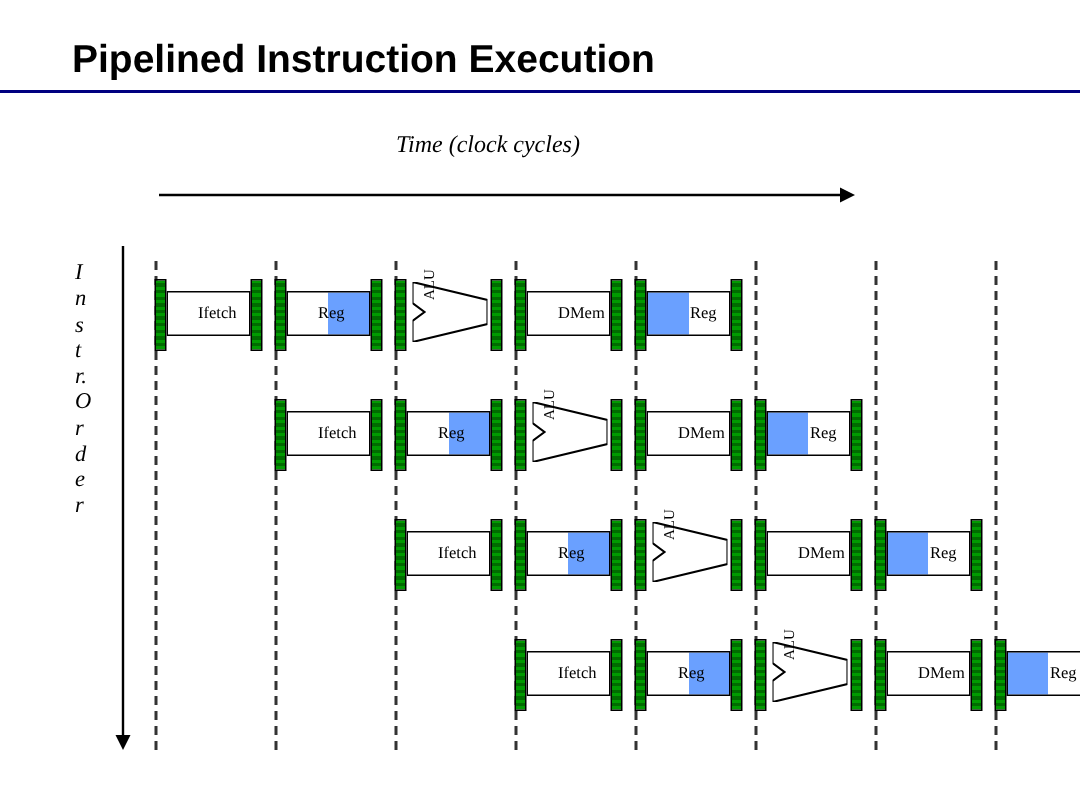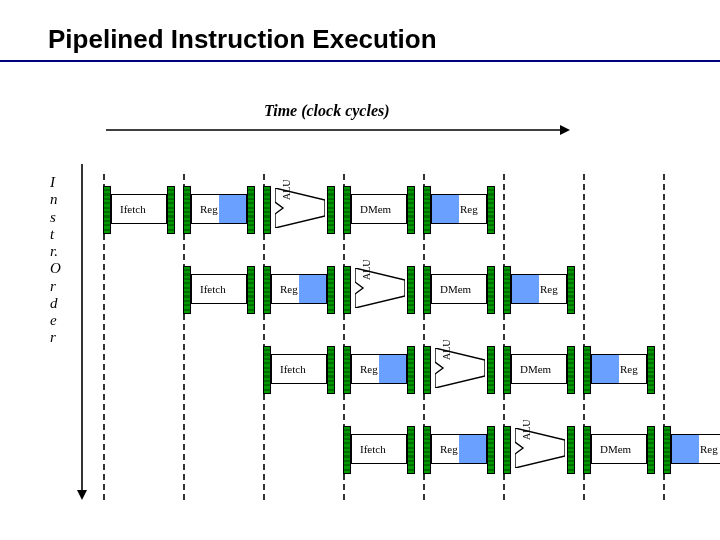--- a/index.html
+++ b/index.html
@@ -1,32 +1,32 @@
 <!DOCTYPE html>
 <html><head>
 <meta charset="utf-8">
 <style>
   * { box-sizing: border-box; }
   body { margin: 0; padding: 0; font-family: Arial, sans-serif; background: #fff; }
   .page { width: 690px; height: 540px; position: relative; }
   .title { position: absolute; top: 24px; left: 48px; font-size: 26px; font-weight: bold; color: #000; }
   .title-underline { position: absolute; top: 60px; left: 0; width: 720px; height: 2px; background: #000080; }
-  .time-label { position: absolute; top: 102px; font-family: 'Comic Sans MS', cursive; font-size: 16px; font-style: italic; font-weight: bold; }
+  .time-label { position: absolute; top: 88px; font-family: 'Comic Sans MS', cursive; font-size: 16px; font-style: italic; }
   .time-arrow { position: absolute; top: 124px; left: 106px; width: 464px; height: 12px; }
   .yaxis-arrow { position: absolute; left: 76px; top: 164px; width: 12px; height: 336px; }
   .yaxis-label { position: absolute; left: 50px; top: 174px; font-family: 'Comic Sans MS', cursive; font-size: 15px; font-style: italic; line-height: 1.15; }
   .yaxis-label span { display: block; }
   .cycles-row { position: absolute; top: 150px; left: 103px; font-family: 'Comic Sans MS', cursive; font-size: 14px; font-weight: bold; white-space: nowrap; }
   .cycles-row span { display: inline-block; width: 80px; text-align: center; }
   .grid { position: absolute; top: 174px; left: 103px; width: 560px; height: 326px; }
   .vdash { position: absolute; top: 0; width: 0; height: 326px; border-left: 2px dashed #333; }
   .instr-row { position: absolute; height: 56px; }
   .stage { position: absolute; top: 6px; height: 44px; }
   .latch { position: absolute; top: 2px; width: 8px; height: 48px; border: 1px solid #000; background: repeating-linear-gradient(0deg,#009a00 0,#009a00 2.2px,#006b00 2.2px,#006b00 4.4px); }
-  .box { position: absolute; top: 10px; height: 30px; border: 1px solid #000; display: flex; align-items: center; justify-content: flex-start; padding-left: 8px; font-family: 'Comic Sans MS', cursive; font-size: 11px; }
+  .box { position: absolute; top: 10px; height: 30px; border: 1px solid #000; display: flex; align-items: center; justify-content: flex-start; padding-left: 20px; font-family: 'Comic Sans MS', cursive; font-size: 11px; }
   .box-ifetch { left: 8px; width: 56px; background: #fff; }
   .box-reg { left: 8px; width: 56px; background: linear-gradient(90deg,#fff 0 50%, #6aa0ff 50% 100%); }
   .box-regwb { left: 8px; width: 56px; background: linear-gradient(90deg,#6aa0ff 0 50%, #fff 50% 100%); padding-left: 28px; }
   .box-dmem { left: 8px; width: 56px; background: #fff; }
   .alu { position: absolute; left: 12px; top: 4px; width: 50px; height: 40px; }
   .alu-label { position: absolute; left: 18px; top: 16px; font-family: 'Comic Sans MS', cursive; font-size: 10px; transform: rotate(-90deg); transform-origin: left top; }
 </style>
 </head>
 <body>
 

